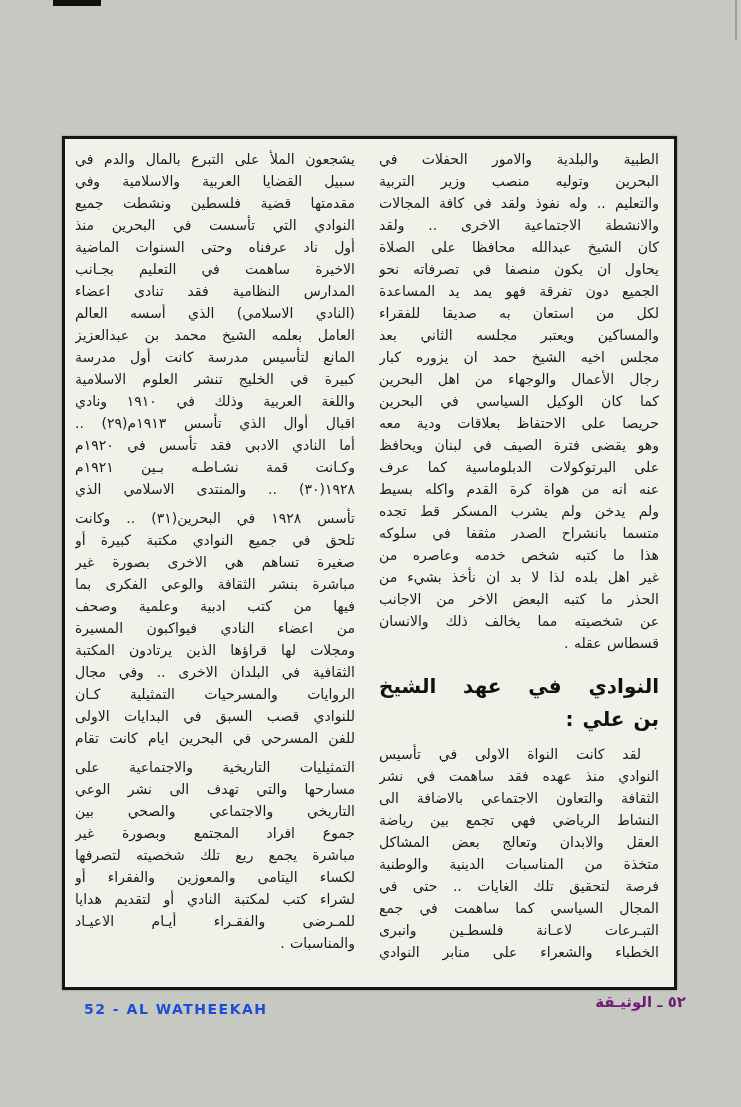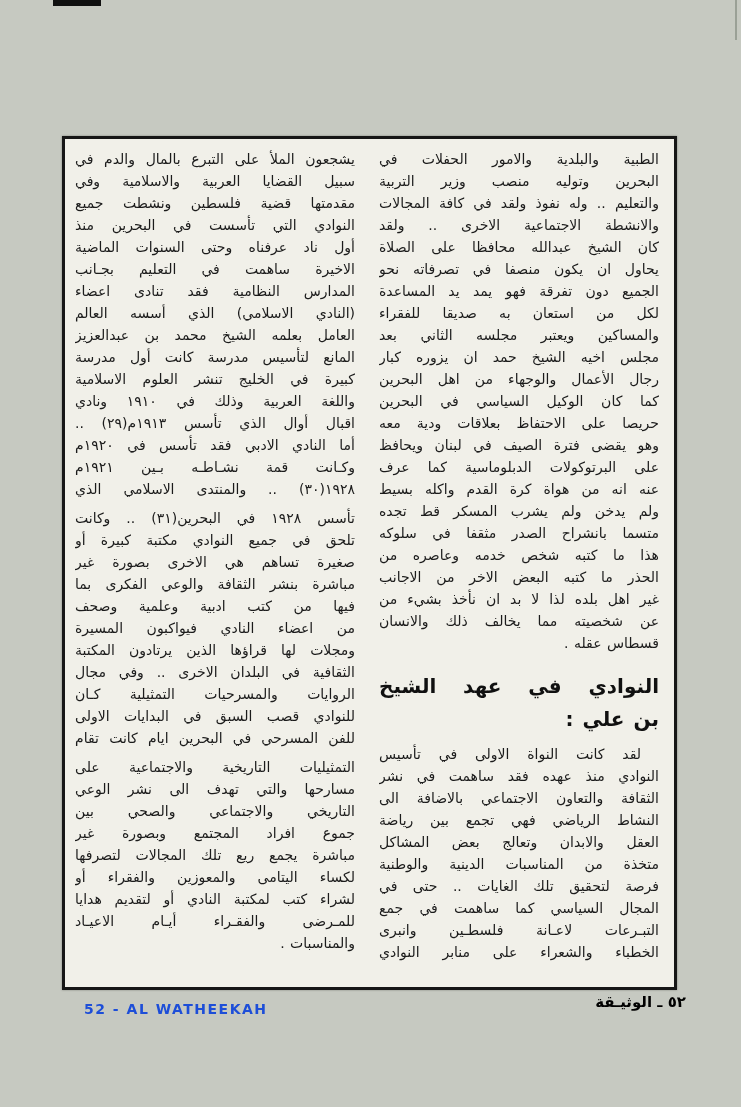--- a/index.html
+++ b/index.html
@@ -59,21 +59,21 @@
   .page-footer-left{
     position:absolute;left:84px;top:1001px;
     font-size:14px;font-weight:bold;
     letter-spacing:1.5px;
     color:#1d4ed8;
   }
   .page-footer-right{
     position:absolute;right:55px;top:993px;
     direction:rtl;
     font-size:15px;font-weight:bold;
-    color:#000000;
+    color:#701a75;
   }
 </style>
 </head>
 <body>
 
 <div class="scan-mark-top"></div>
 <div class="scan-edge-right"></div>
 
 <div class="content-box">
   <div class="columns">
@@ -91,22 +91,22 @@
           <div class="line">مجلس اخيه الشيخ حمد ان يزوره كبار</div>
           <div class="line">رجال الأعمال والوجهاء من اهل البحرين</div>
           <div class="line">كما كان الوكيل السياسي في البحرين</div>
           <div class="line">حريصا على الاحتفاظ بعلاقات ودية معه</div>
           <div class="line">وهو يقضى فترة الصيف في لبنان ويحافظ</div>
           <div class="line">على البرتوكولات الدبلوماسية كما عرف</div>
           <div class="line">عنه انه من هواة كرة القدم واكله بسيط</div>
           <div class="line">ولم يدخن ولم يشرب المسكر قط تجده</div>
           <div class="line">متسما بانشراح الصدر مثقفا في سلوكه</div>
           <div class="line">هذا ما كتبه شخص خدمه وعاصره من</div>
+          <div class="line">غير اهل بلده لذا لا بد ان نأخذ بشيء من</div>
           <div class="line">الحذر ما كتبه البعض الاخر من الاجانب</div>
-          <div class="line">غير اهل بلده لذا لا بد ان نأخذ بشيء من</div>
           <div class="line">عن شخصيته مما يخالف ذلك والانسان</div>
           <div class="line end">قسطاس عقله .</div>
         </div>
         <div class="heading">
           <div class="line">النوادي في عهد الشيخ عيسى</div>
           <div class="line end">بن علي :</div>
         </div>
         <div class="para">
           <div class="line indent">لقد كانت النواة الاولى في تأسيس</div>
           <div class="line">النوادي منذ عهده فقد ساهمت في نشر</div>
@@ -150,21 +150,21 @@
           <div class="line">الثقافية في البلدان الاخرى .. وفي مجال</div>
           <div class="line">الروايات والمسرحيات التمثيلية كـان</div>
           <div class="line">للنوادي قصب السبق في البدايات الاولى</div>
           <div class="line">للفن المسرحي في البحرين ايام كانت تقام</div>
         </div>
         <div class="para para-gap-lg">
           <div class="line">التمثيليات التاريخية والاجتماعية على</div>
           <div class="line">مسارحها والتي تهدف الى نشر الوعي</div>
           <div class="line">التاريخي والاجتماعي والصحي بين</div>
           <div class="line">جموع افراد المجتمع وبصورة غير</div>
-          <div class="line">مباشرة يجمع ريع تلك المجالات لتصرفها</div>
+          <div class="line">مباشرة يجمع ريع تلك شخصيته لتصرفها</div>
           <div class="line">لكساء اليتامى والمعوزين والفقراء أو</div>
           <div class="line">لشراء كتب لمكتبة النادي أو لتقديم هدايا</div>
           <div class="line">للمـرضى والفقـراء أيـام الاعيـاد</div>
           <div class="line end">والمناسبات .</div>
         </div>
       </div>
   </div>
 </div>
 
 <div class="page-footer-left">52 - AL WATHEEKAH</div>

